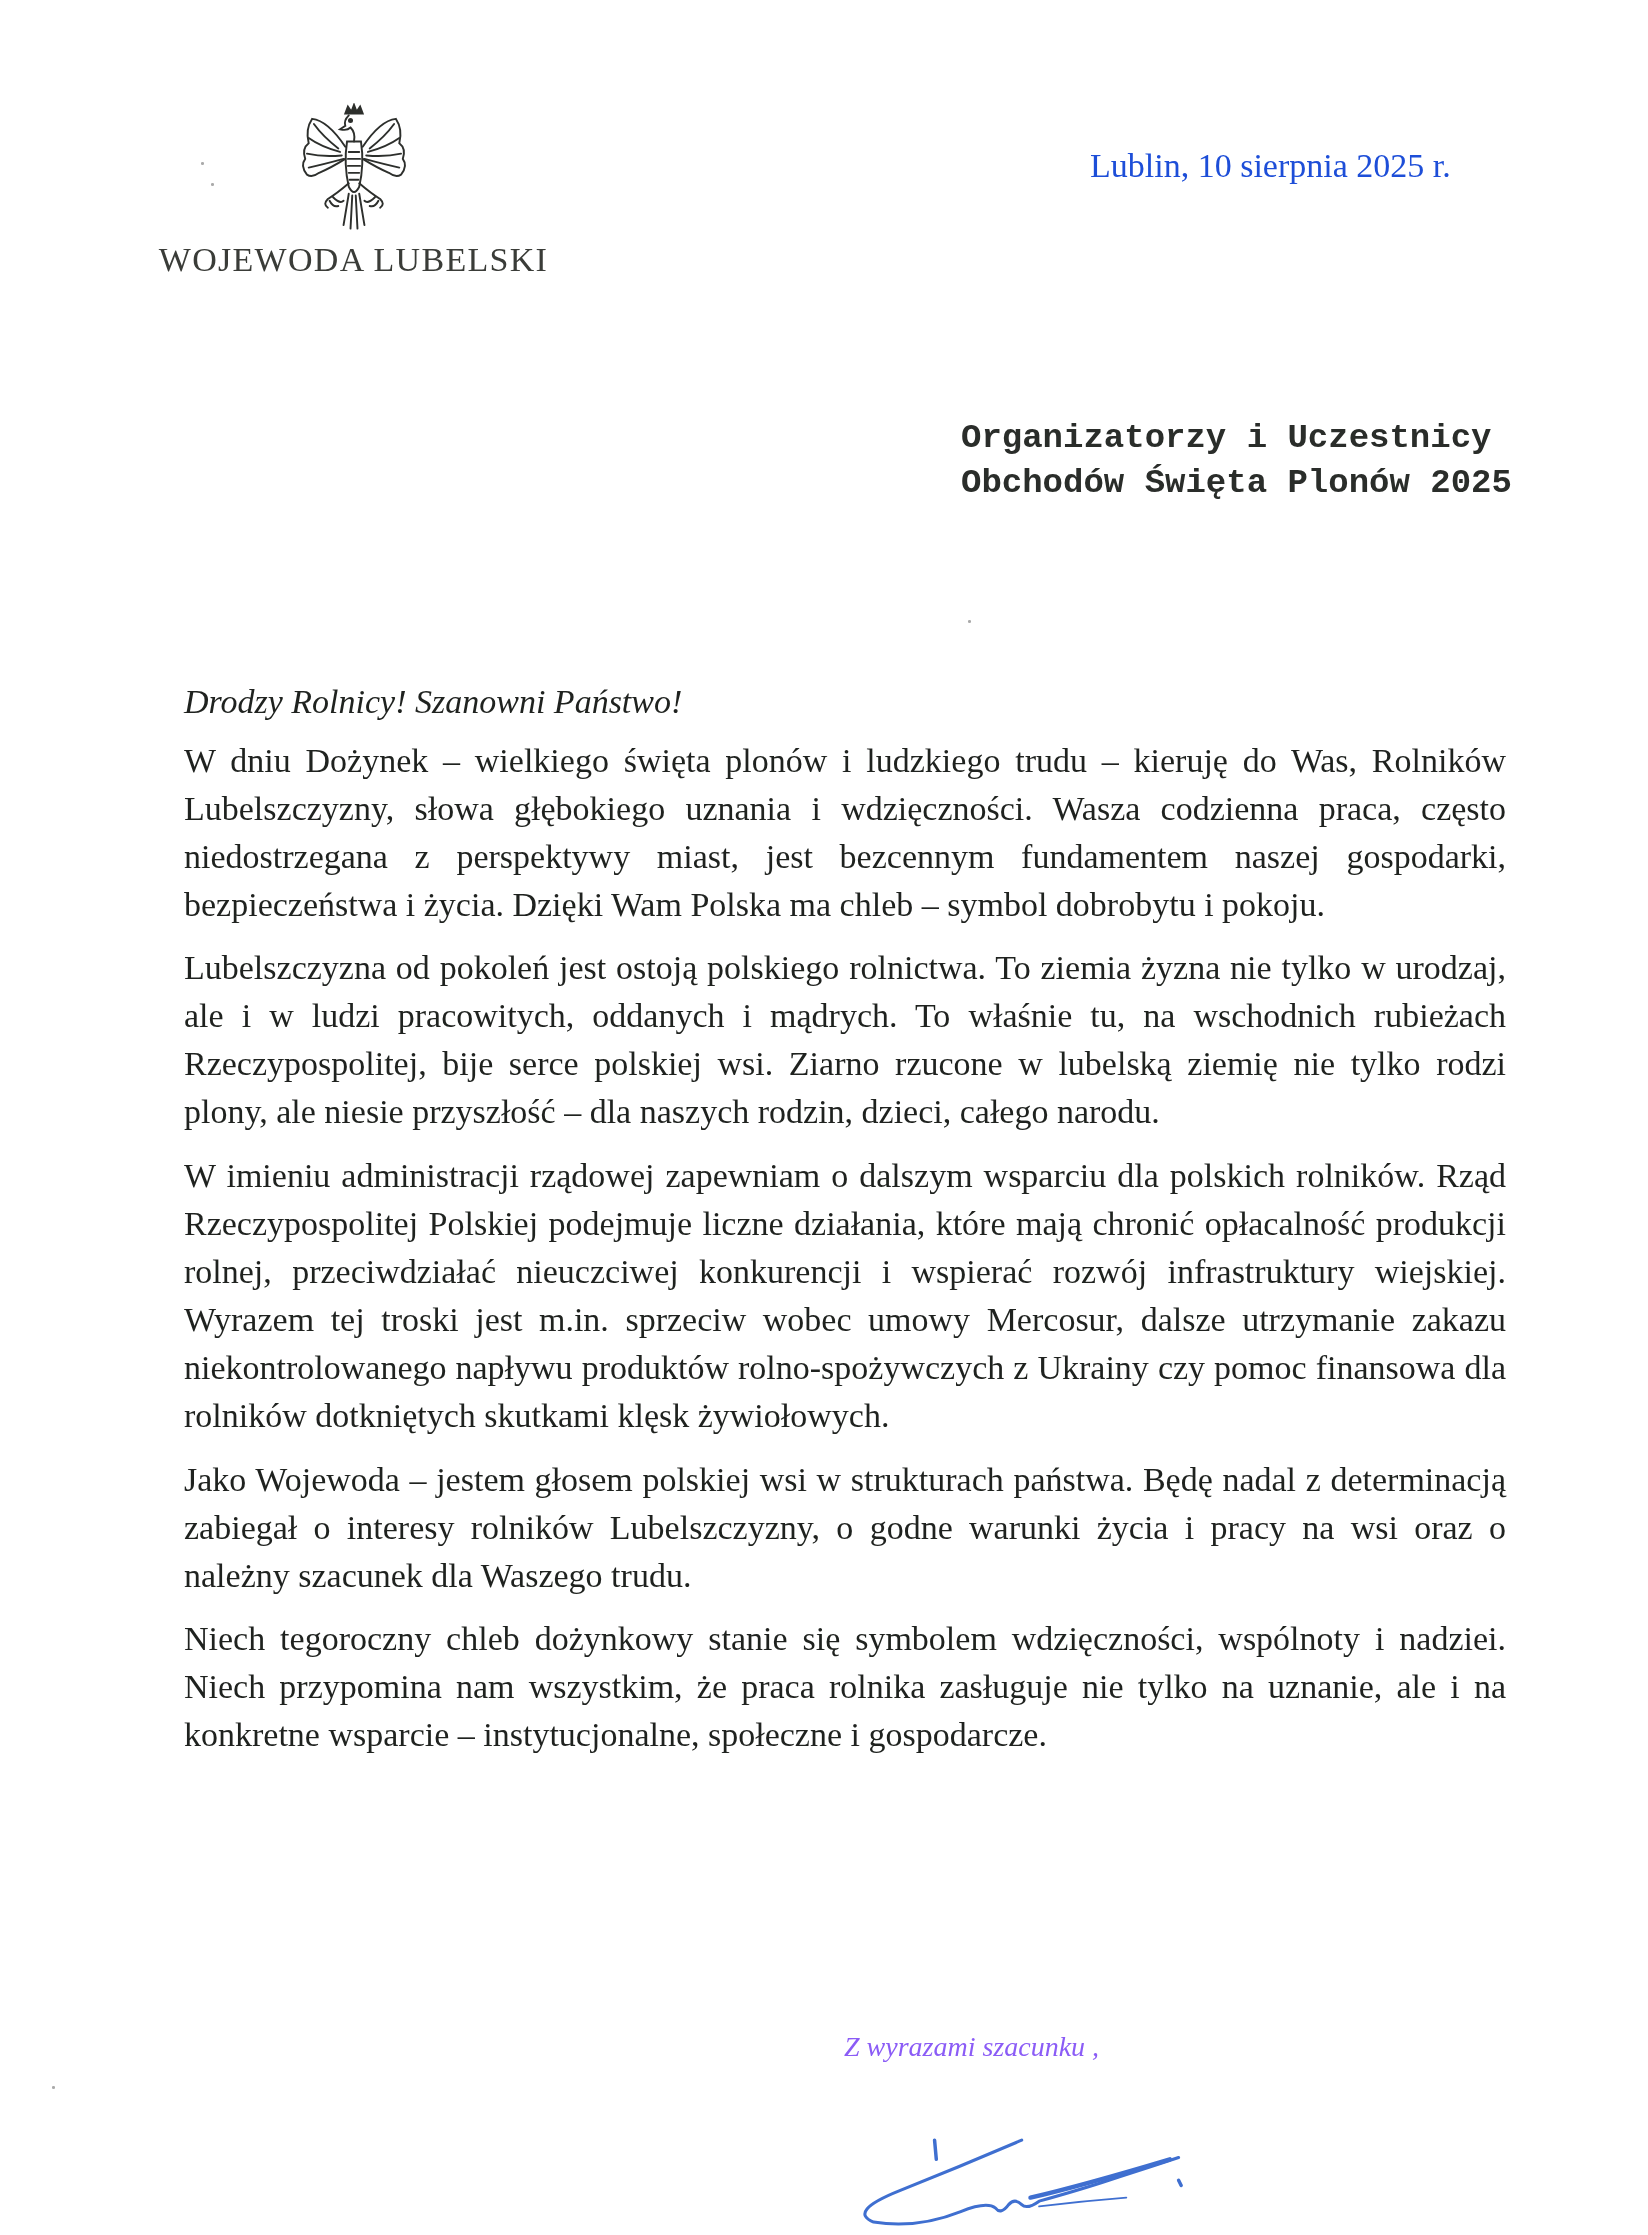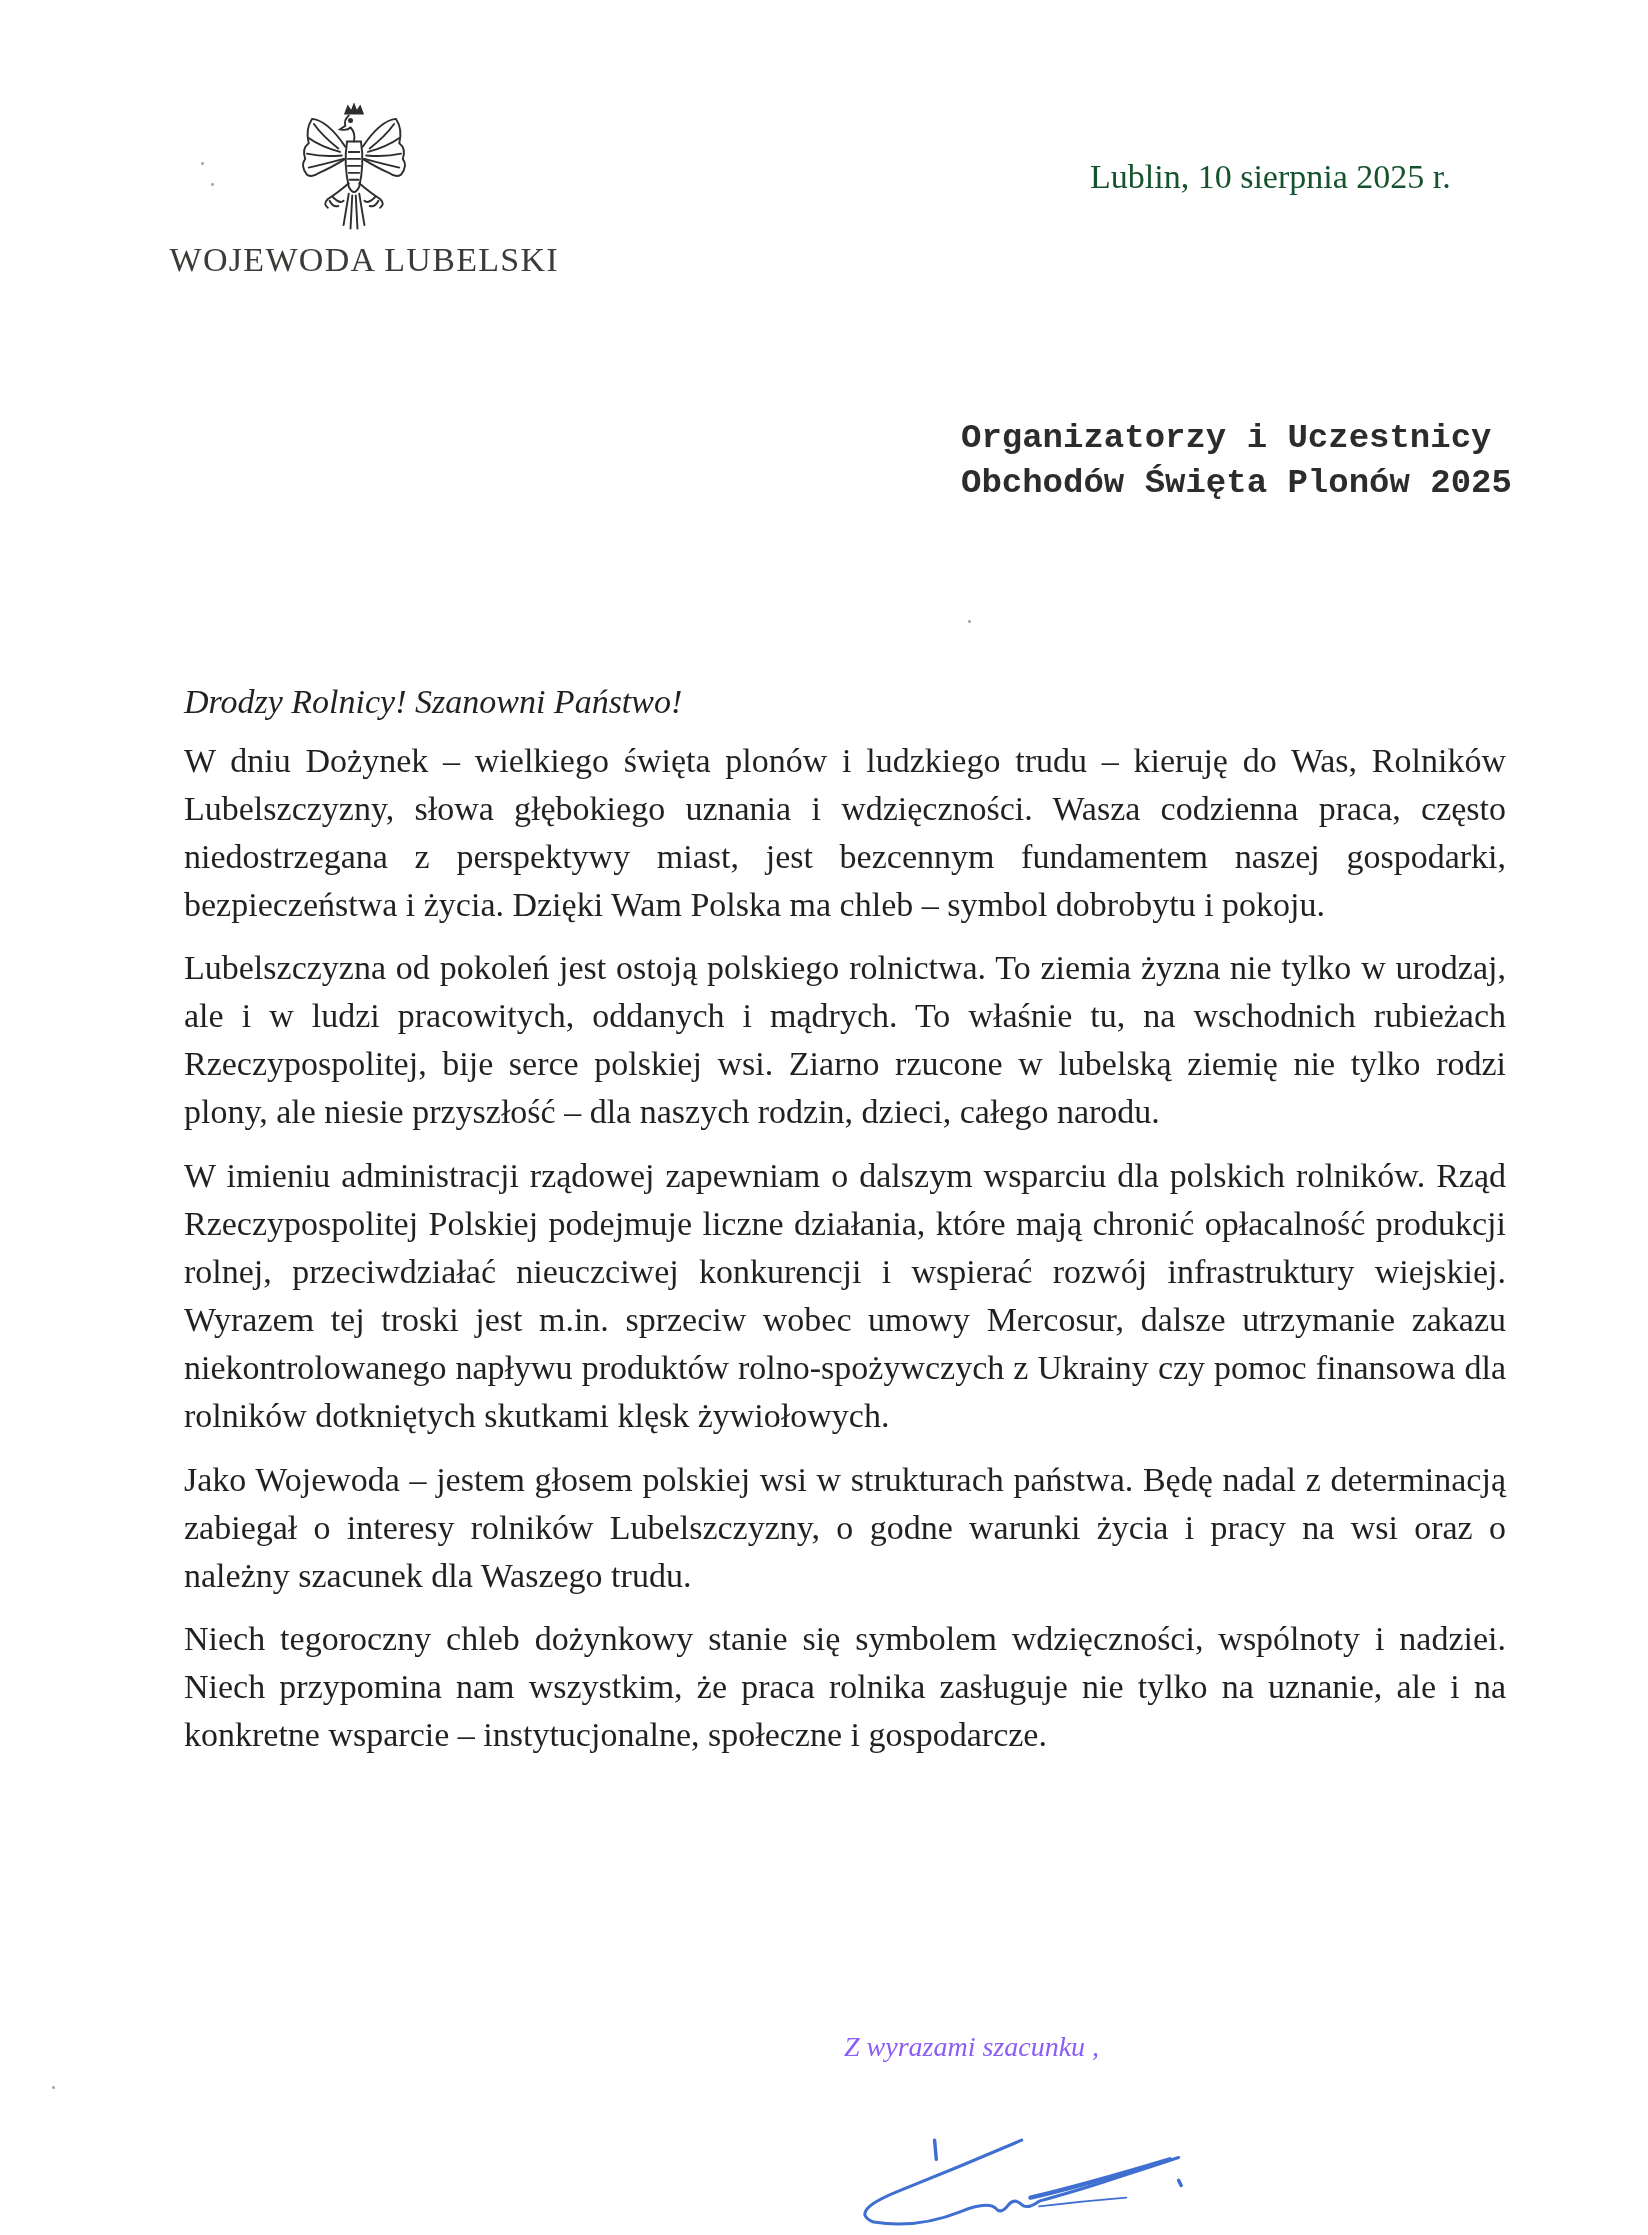--- a/index.html
+++ b/index.html
@@ -9,27 +9,26 @@
       color: #1f221f;
     }
     .letterhead {
       position: absolute; left: 148px; top: 103px; width: 411px;
       text-align: center;
     }
     .emblem { width: 122px; height: 131px; margin: 0 auto 5.2px auto; display: block; }
     .office {
       font-size: 34px; letter-spacing: 1.3px; color: #3a3c38; white-space: nowrap;
       margin-top: 7px;
-      text-align: right;
     }
     .person { font-size: 34px; margin-top: 23px; color: #222; white-space: nowrap; }
 
     .place-date {
-      position: absolute; left: 1090px; top: 158px;
-      font-size: 34px; white-space: nowrap; color: #14532d;
+      position: absolute; left: 1090px; top: 147px;
+      font-size: 34px; white-space: nowrap; color: #1d4ed8;
     }
     .addressee {
       position: absolute; left: 961px; top: 416px;
       font-weight: bold; font-size: 34px; line-height: 45px; color: #2a2d2a;
       white-space: nowrap;
       font-family: Liberation Mono, monospace;
     }
     .body {
       position: absolute; left: 184px; top: 678px; width: 1322px;
       font-size: 34px; line-height: 48px; text-align: justify;

